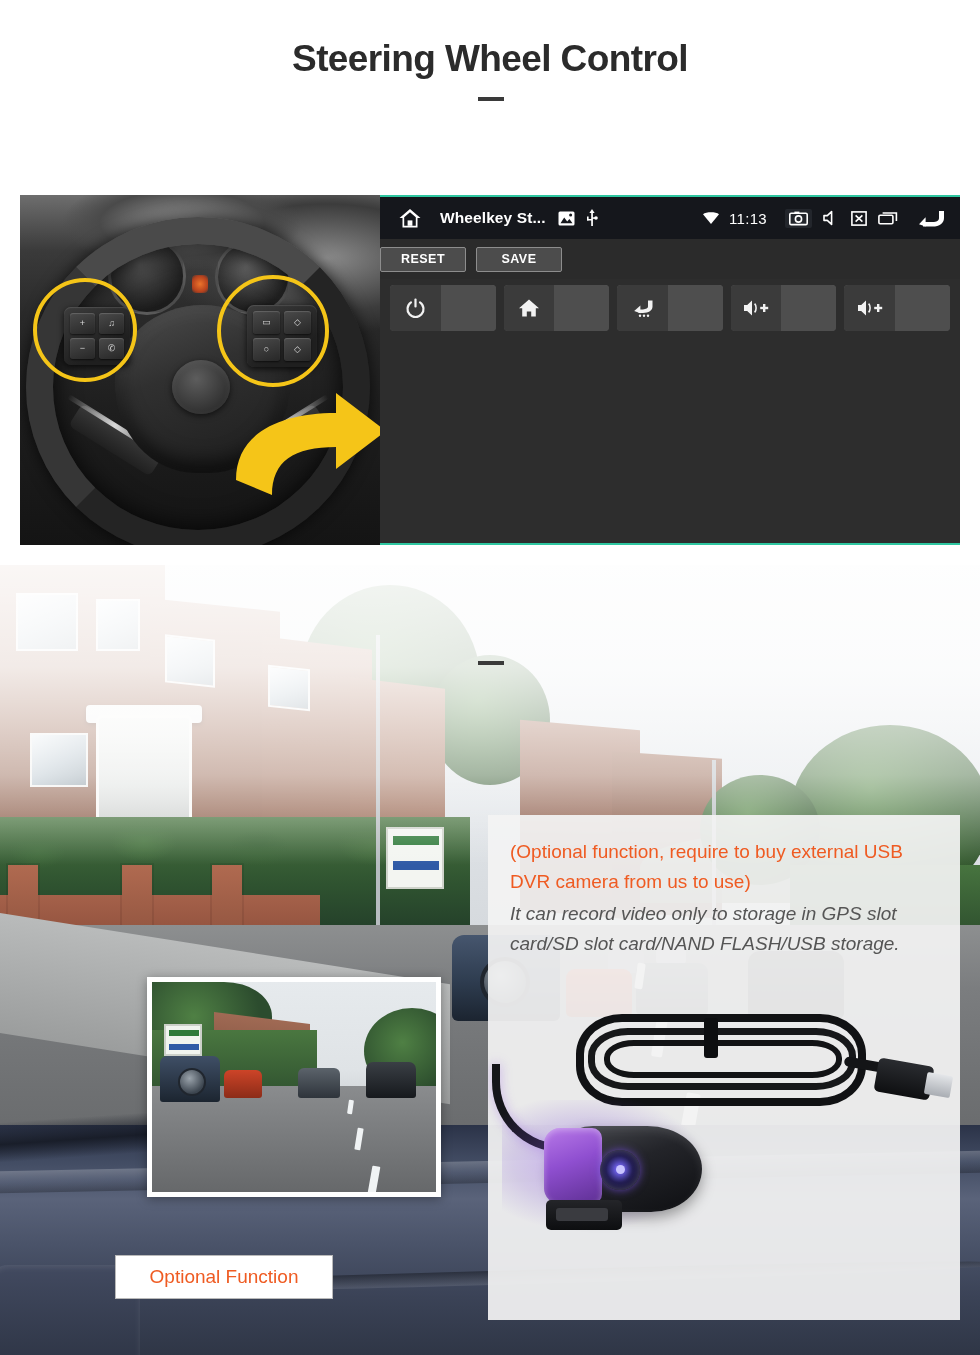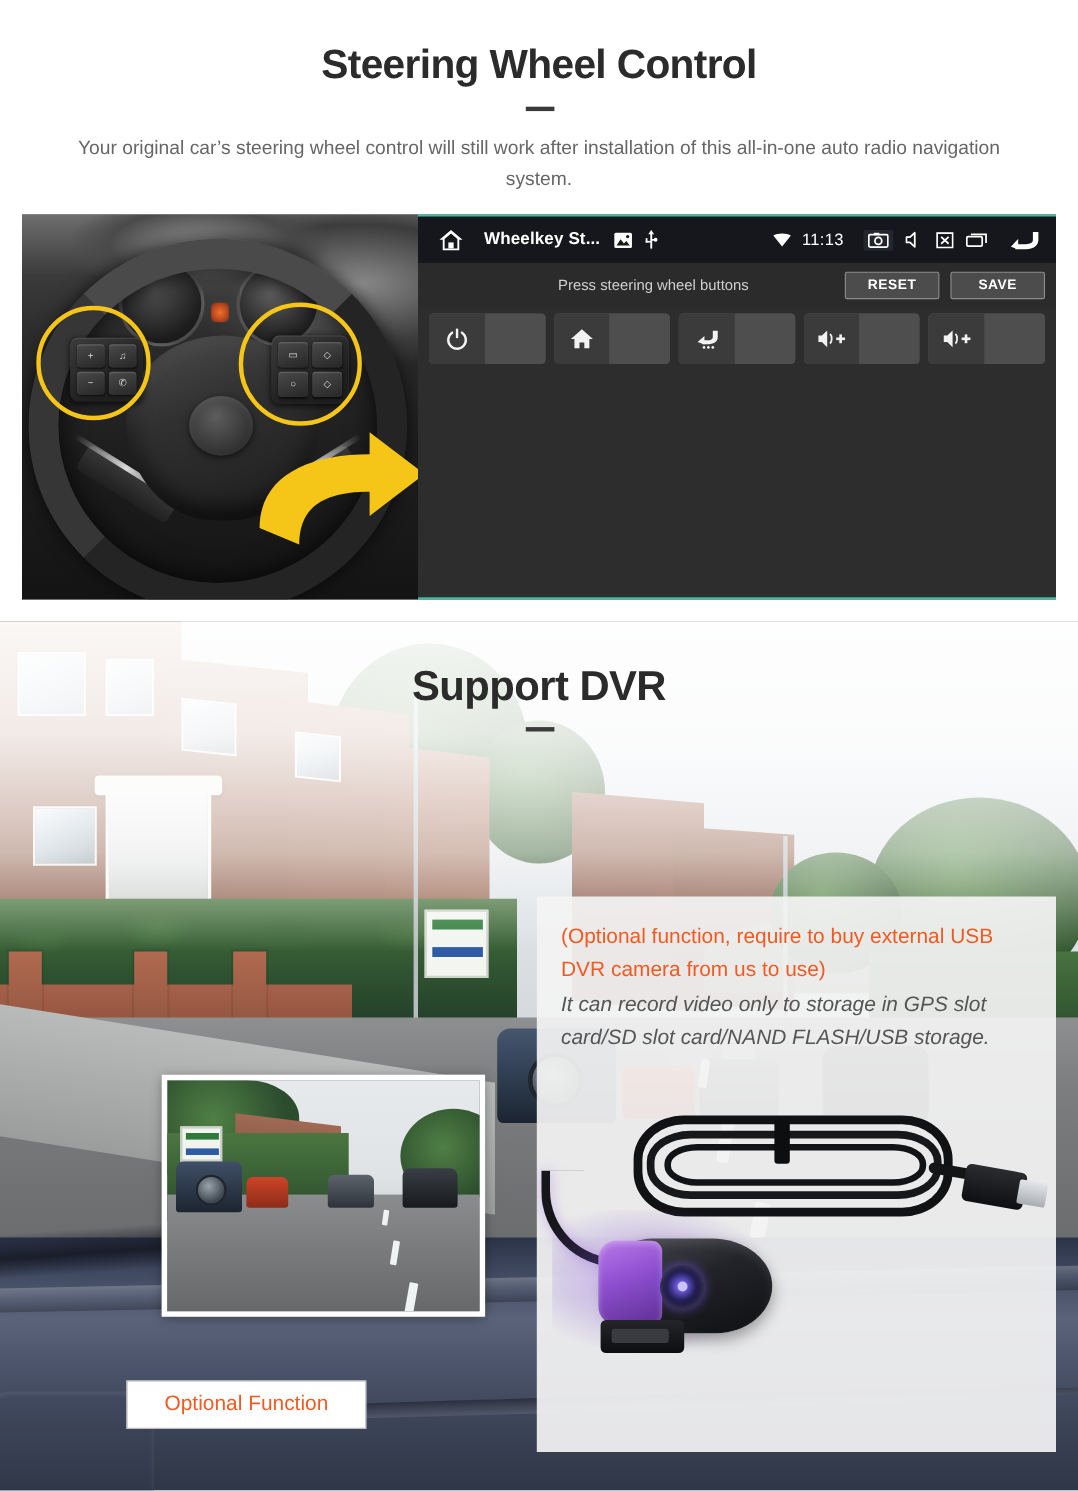--- a/index.html
+++ b/index.html
@@ -467,21 +467,20 @@
 </style>
 </head>
 <body>
 
 <div class="page">
 
   <div class="sec1">
 
     <div class="s1-title">Steering Wheel Control</div>
     <div class="s1-rule"></div>
-    <div class="s1-sub">Your original car’s steering wheel control will still work after installation of this all-in-one auto radio navigation system.</div>
 
     <div class="media-row">
 
       <div class="wheelphoto">
         <div class="wp-bg"></div>
         <div class="wp-dial l"></div>
         <div class="wp-dial r"></div>
         <div class="wp-warn"></div>
         <div class="wp-rim"></div>
         <div class="wp-rim-hl"></div>
@@ -578,21 +577,20 @@
           </span>
           <span class="ic hu-back-ic">
             <svg width="28" height="20" viewBox="0 0 28 20">
                 <path d="M26 3 L26 10 C26 15.4, 21.4 18.6, 14.6 18.6 L5 18.6 L5 14 L14.6 14 C18.6 14, 21 12.6, 21 10 L21 3 Z" fill="#fff"></path>
                 <path d="M7.6 9.2 L1 16.3 L7.6 18.6 Z" fill="#fff"></path>
               </svg>
           </span>
         </div>
 
         <div class="hu-bar2">
-          <div class="hu-hint">Press steering wheel buttons</div>
           <div class="hu-btn">RESET</div>
           <div class="hu-btn">SAVE</div>
         </div>
 
         <div class="hu-keys">
           <div class="hu-cell">
             <div class="hu-cell-ic">
               <svg width="21" height="21" viewBox="0 0 21 21">
                   <path d="M6 4.4 A8 8 0 1 0 15 4.4" fill="none" stroke="#f2f2f2" stroke-width="2.2" stroke-linecap="round"></path>
                   <rect x="9.4" y="0.6" width="2.2" height="9" rx="1" fill="#f2f2f2"></rect>
@@ -689,21 +687,20 @@
       <div class="car suv"></div>
       <div class="car red"></div>
       <div class="car grey"></div>
       <div class="car black"></div>
       <div class="lane l1"></div>
       <div class="lane l2"></div>
       <div class="lane l3"></div>
       <div class="haze"></div>
     </div>
 
-    <div class="s2-title">Support DVR</div>
     <div class="s2-rule"></div>
 
     <div class="dash"></div>
     <div class="wiper"></div>
     <div class="dash-ridge"></div>
     <div class="dash-seam"></div>
     <div class="dash-vent"></div>
 
     <div class="inset">
       <div class="sky2"></div>

